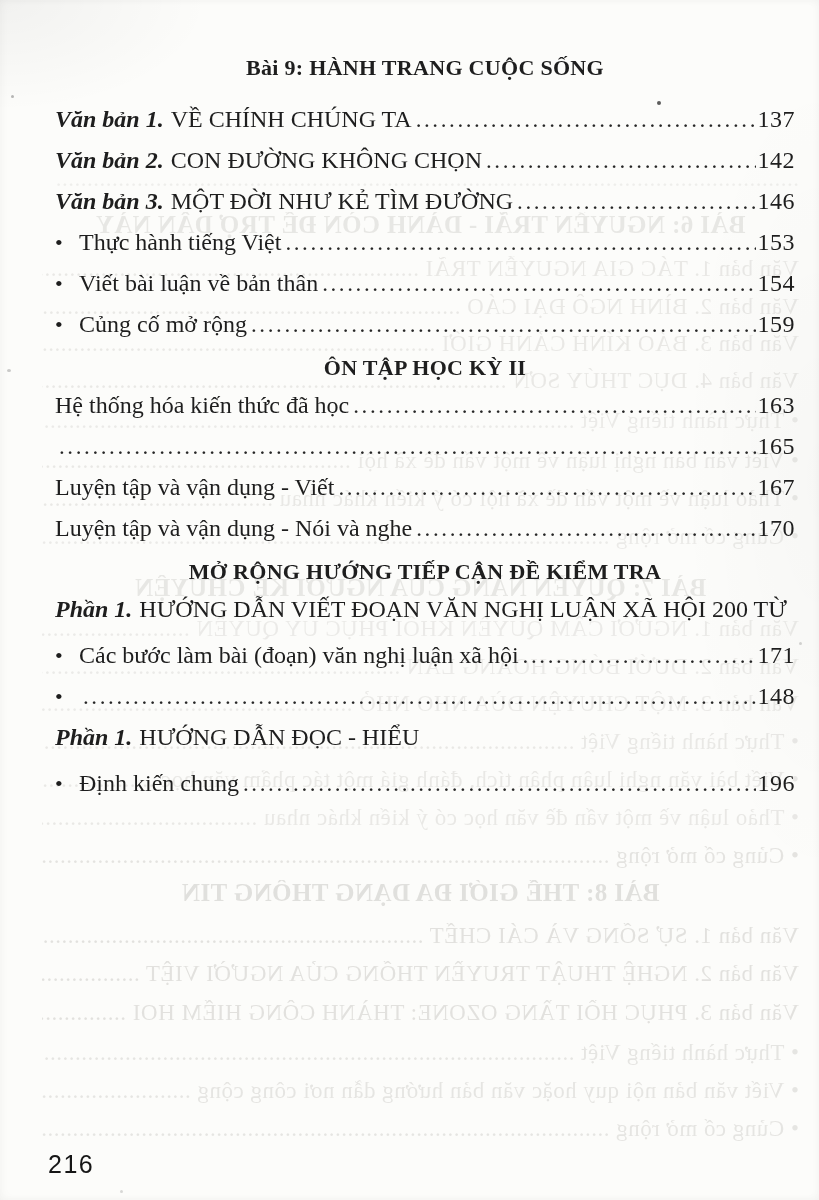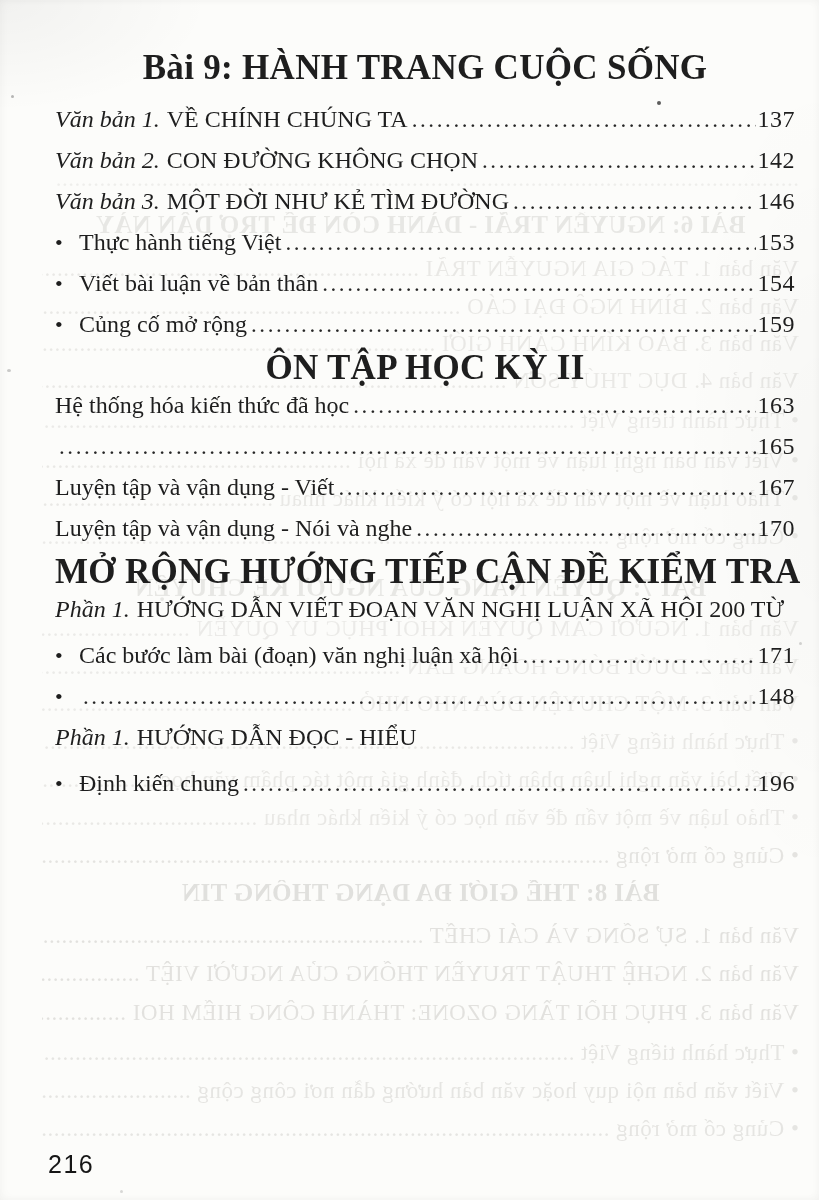--- a/index.html
+++ b/index.html
@@ -15,36 +15,36 @@
     overflow:hidden;
     font-family:"Liberation Serif","DejaVu Serif",serif;
     color:#1e1e1e;
     box-sizing:border-box;
     padding:48px 24px 0 55px;
   }
 
   
   .toc{position:relative;z-index:2;}
   .toc-heading{
-    font-size:35px;font-weight:bold;
+    font-size:22px;font-weight:bold;
     text-align:center;line-height:36px;
     margin:6px 0 4px;
     letter-spacing:.3px;
     white-space:nowrap;
   }
   .toc-heading:first-child{margin:2px 0 18px;}
   .toc-row{
     display:flex;align-items:baseline;
     font-size:24px;line-height:30px;
     margin-bottom:10px;
     white-space:nowrap;overflow:hidden;
   }
   .row-part{margin-bottom:16px;text-align:right;}
   .bullet{flex:none;width:24px;font-size:22px;}
-  .prefix{flex:none;font-style:italic;padding-right:7px;}
+  .prefix{flex:none;font-style:italic;padding-right:7px;font-weight:bold;}
   .title{flex:none;}
   .leader{
     flex:1;overflow:hidden;min-width:14px;
     margin:0 2px 0 4px;
   }
   .leader::after{
     letter-spacing:2.6px;font-size:23px;color:#262626;
     content:"....................................................................................................................................................................................................................................";
   }
   .pagenum{flex:none;letter-spacing:.5px;}

